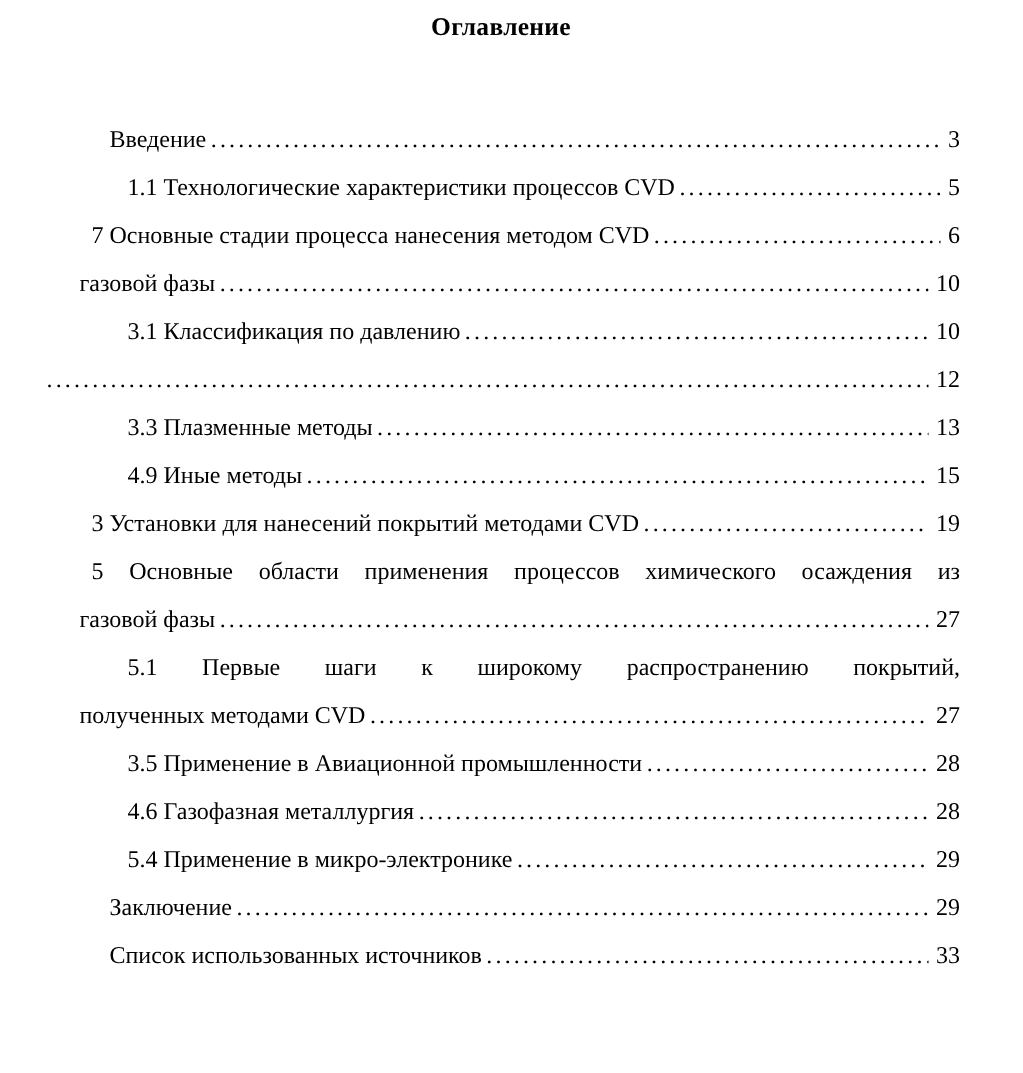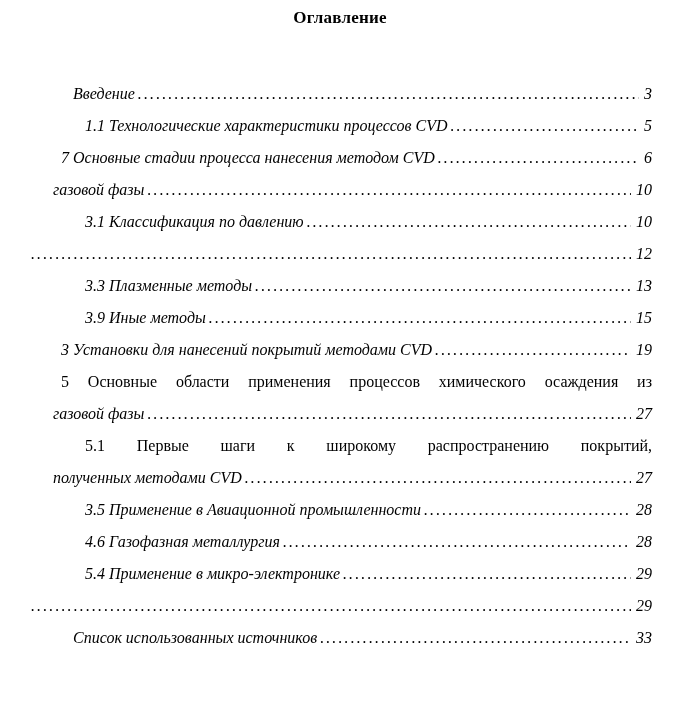--- a/index.html
+++ b/index.html
@@ -1,20 +1,20 @@
 <!DOCTYPE html>
 <html><head>
 <meta charset="utf-8">
 <style>
   html, body { margin: 0; padding: 0; background: #fff; }
   .doc {
     width: 682px;
     height: 715px;
     box-sizing: border-box;
-    padding: 6px 30px 0 28px;
+    padding: 6px 42px 0 28px;
     background: #ffffff;
     color: #000000;
     font-family: "Liberation Serif", "DejaVu Serif", serif;
     font-size: 16px;
     overflow: hidden;
   }
   .title {
     margin: 0;
     font-size: 17px;
     font-weight: 700;
@@ -28,21 +28,20 @@
   .wrap-line {
     line-height: 32px;
     text-align: justify;
     text-align-last: justify;
     white-space: normal;
   }
   .row {
     display: flex;
     align-items: center;
     line-height: 32px;
-    font-style: italic;
   }
   .row .text { white-space: pre; flex: 0 0 auto; }
   .leader {
     flex: 1 1 auto;
     overflow: hidden;
     white-space: nowrap;
     margin-left: 3px;
     min-width: 0;
   }
   .leader::after {
@@ -119,21 +118,21 @@
 
     <div class="row">
       <span class="text">3.3 Плазменные методы</span>
       <span class="leader"></span>
       <span class="pagenum">13</span>
     </div>
   </div>
       <div class="entry l2">
 
     <div class="row">
-      <span class="text">3.9 Иные методы</span>
+      <span class="text">4.9 Иные методы</span>
       <span class="leader"></span>
       <span class="pagenum">15</span>
     </div>
   </div>
       <div class="entry l1n">
 
     <div class="row">
       <span class="text">3 Установки для нанесений покрытий методами CVD</span>
       <span class="leader"></span>
       <span class="pagenum">19</span>
@@ -175,20 +174,21 @@
 
     <div class="row">
       <span class="text">5.4 Применение в микро-электронике</span>
       <span class="leader"></span>
       <span class="pagenum">29</span>
     </div>
   </div>
       <div class="entry l1u">
 
     <div class="row">
+      <span class="text">Заключение</span>
       <span class="leader"></span>
       <span class="pagenum">29</span>
     </div>
   </div>
       <div class="entry l1u">
 
     <div class="row">
       <span class="text">Список использованных источников</span>
       <span class="leader"></span>
       <span class="pagenum">33</span>

